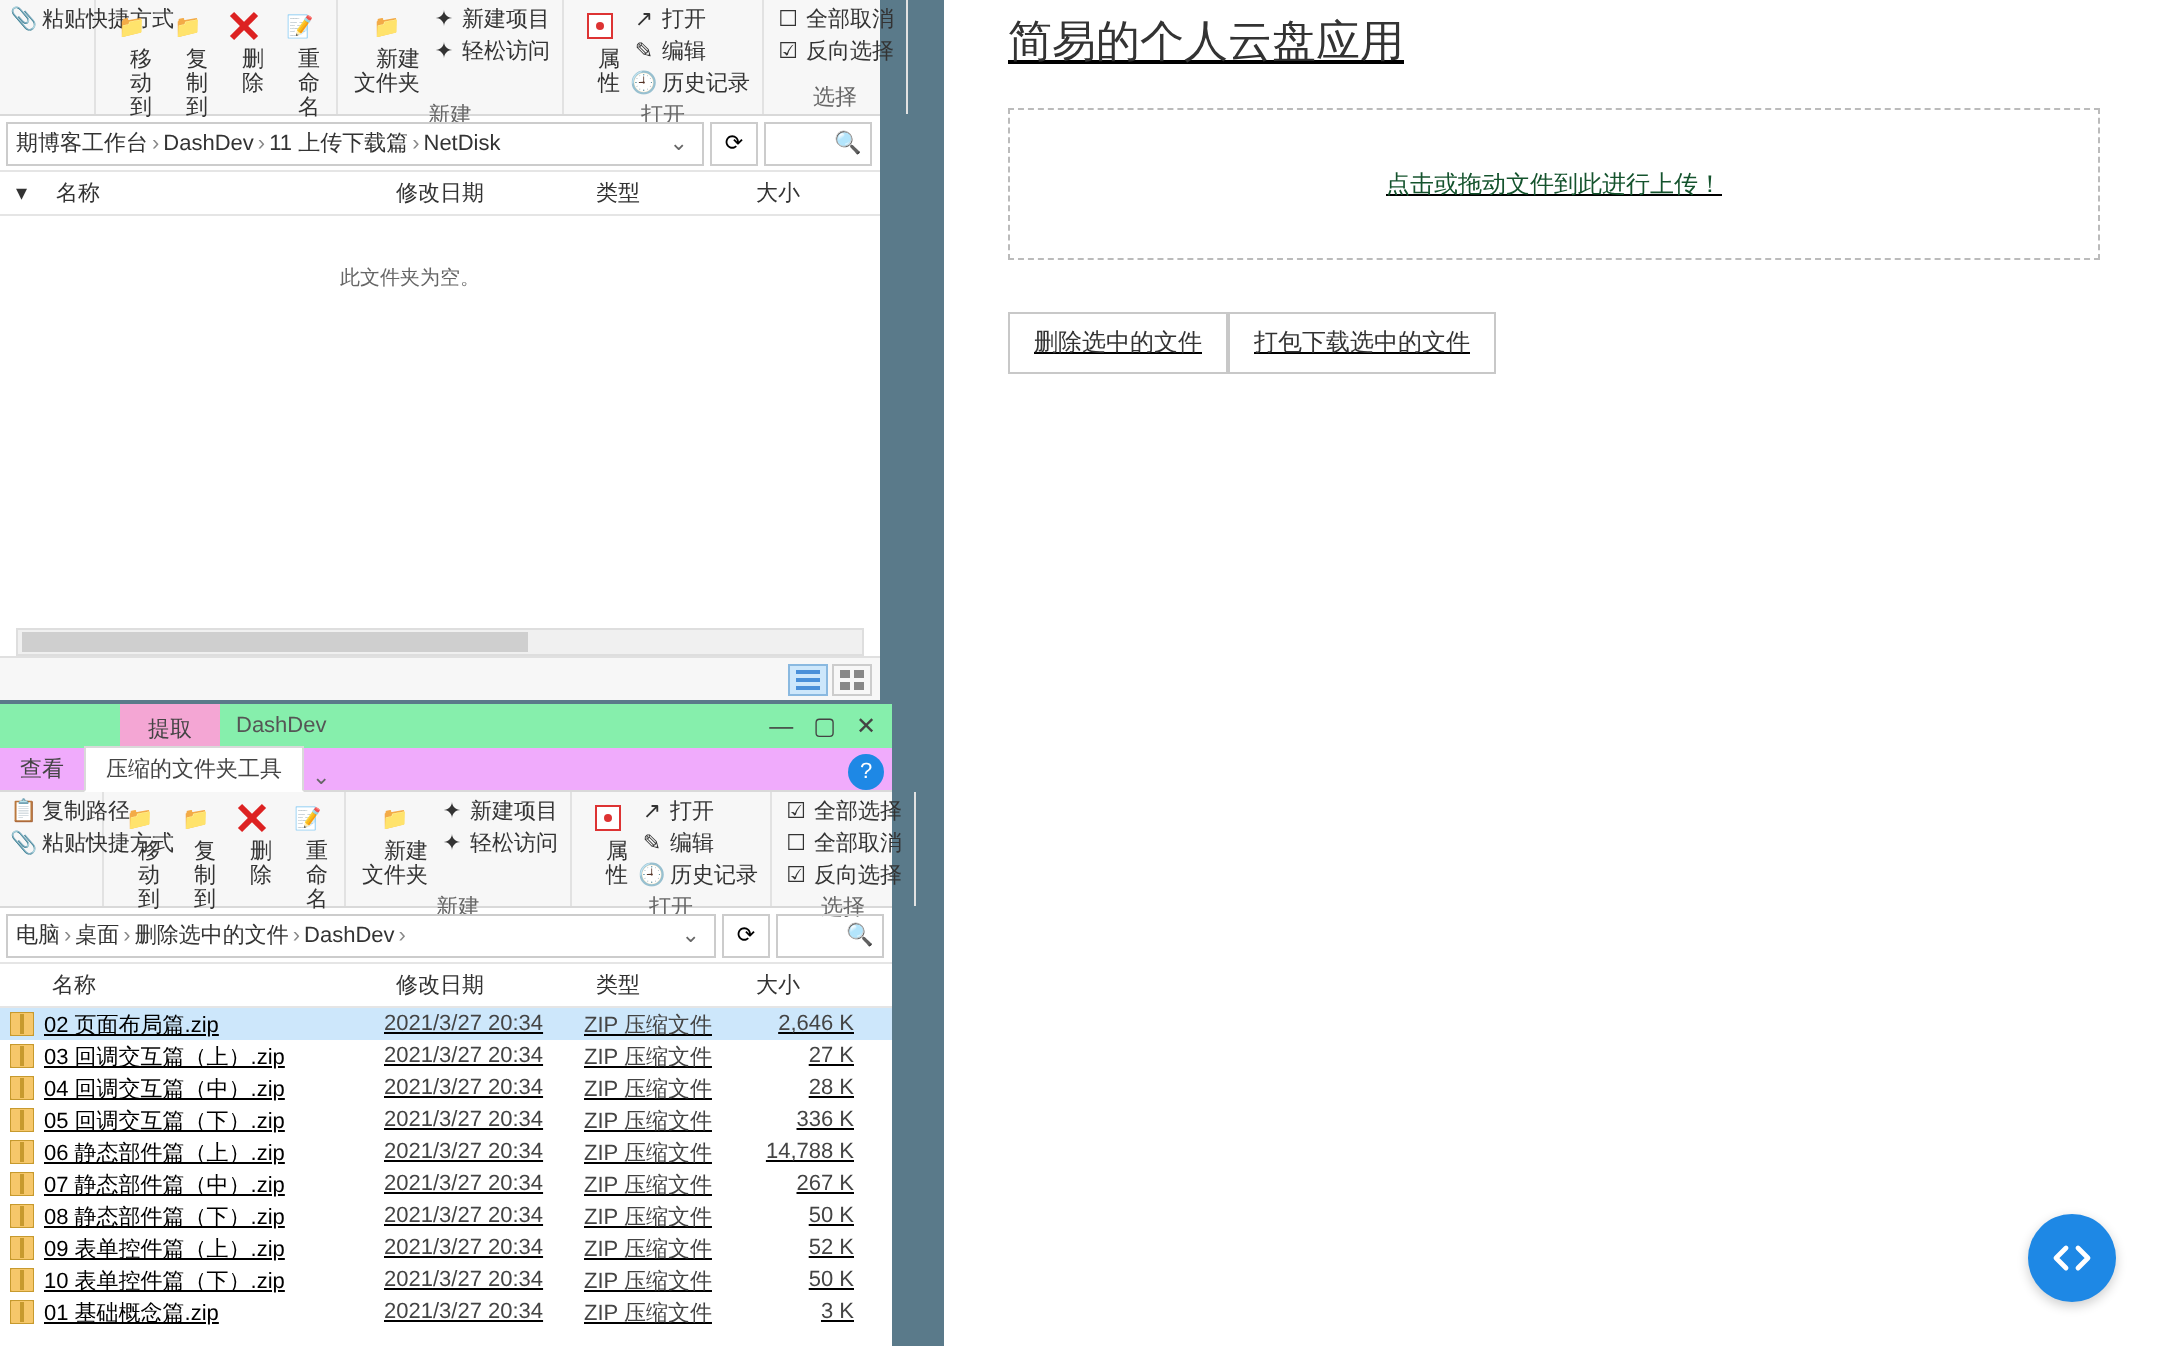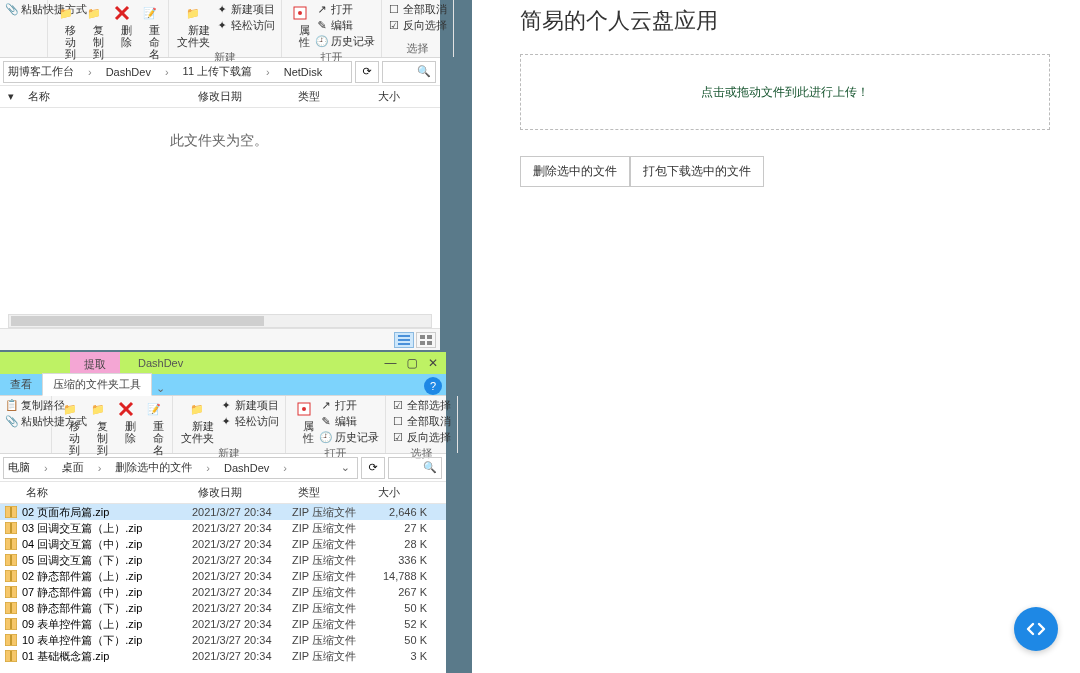--- a/index.html
+++ b/index.html
@@ -16,66 +16,66 @@
 .ribbon-group-label { text-align: center; font-size: 11px; color: #666; padding-top: 1px; }
 .ribbon-items { display: flex; align-items: flex-start; gap: 4px; flex: 1; }
 .ribbon-btn { display: flex; flex-direction: column; align-items: center; gap: 1px; cursor: pointer; padding: 1px 2px; }
 .ribbon-btn .ico { width: 20px; height: 20px; display: flex; align-items: center; justify-content: center; }
 .ribbon-btn .lbl { font-size: 11px; text-align: right; line-height: 12px; }
 .small-list { display: flex; flex-direction: column; gap: 1px; font-size: 11px; }
 .small-item { display: flex; align-items: center; gap: 3px; cursor: pointer; white-space: nowrap; }
 .small-item .si { width: 12px; height: 12px; display: inline-flex; align-items: center; justify-content: center; }
 
 .crumb-row { display: flex; align-items: center; height: 28px; border-bottom: 1px solid #e5e5e5; font-size: 11px; }
-.crumb-box { flex: 1; display: flex; align-items: center; border: 1px solid #ccc; height: 22px; margin: 0 3px; padding: 0 4px; background: #fff; gap: 12px; overflow: hidden; }
+.crumb-box { flex: 1; display: flex; align-items: center; border: 1px solid #ccc; height: 22px; margin: 0 3px; padding: 0 4px; background: #fff; gap: 0; overflow: hidden; }
 .crumb-seg { color: #333; cursor: pointer; white-space: nowrap; }
 .crumb-sep { color: #888; padding: 0 2px; }
 .crumb-drop { color: #666; padding: 0 3px; cursor: pointer; }
 .refresh-box, .search-box { border: 1px solid #ccc; height: 22px; display: flex; align-items: center; justify-content: center; }
 .refresh-box { width: 24px; margin-right: 3px; cursor: pointer; }
 .search-box { width: 54px; margin-right: 4px; justify-content: flex-end; padding-right: 4px; cursor: text; }
 
 .col-headers { display: flex; height: 22px; border-bottom: 1px solid #e5e5e5; font-size: 11px; color: #333; align-items: center; }
 .col-headers .ch { padding: 0 8px; cursor: pointer; }
 
-.empty-msg { font-size: 14px; color: #666; padding: 24px 0 0 170px; }
+.empty-msg { font-size: 10px; color: #666; padding: 24px 0 0 170px; }
 
 .status-row { position: absolute; bottom: 0; left: 0; right: 0; height: 22px; border-top: 1px solid #e0e0e0; background: #f7f7f7; display: flex; justify-content: flex-end; align-items: center; gap: 2px; padding-right: 4px; }
 .view-btn { width: 20px; height: 16px; border: 1px solid #ccc; cursor: pointer; display: inline-flex; align-items: center; justify-content: center; }
 .view-btn.active { background: #cde7fb; border-color: #8ab9e0; }
 
 .hscroll { position: absolute; bottom: 22px; left: 8px; right: 8px; height: 14px; background: #f0f0f0; border: 1px solid #dedede; display: flex; align-items: center; }
 .hscroll .thumb { width: 60%; height: 10px; background: #cfcfcf; margin-left: 2px; }
 
 
 .win-bot { position: absolute; left: 0; top: 352px; width: 446px; height: 321px; background: #fff; }
-.title-row { height: 22px; display: flex; align-items: center; font-size: 11px; background: #bef264; gap: 10px; }
+.title-row { height: 22px; display: flex; align-items: center; font-size: 11px; background: #86efac; }
 .title-tab { display: inline-flex; align-items: center; height: 22px; padding: 0 14px; border-top: 2px solid transparent; cursor: pointer; }
 .title-tab.pink { background: #f4a6d4; color: #444; }
 .title-text { flex: 1; padding-left: 8px; color: #555; }
 .winctl { display: flex; gap: 10px; padding-right: 8px; color: #444; font-size: 12px; }
 .winctl span { cursor: pointer; }
 
-.tabbar { height: 22px; display: flex; align-items: flex-end; border-bottom: 1px solid #d9d9d9; font-size: 11px; background: #7dd3fc; }
+.tabbar { height: 22px; display: flex; align-items: flex-end; border-bottom: 1px solid #d9d9d9; font-size: 11px; background: #f0abfc; }
 .tabbar .tab { padding: 3px 10px; cursor: pointer; color: #444; }
 .tabbar .tab.active { border: 1px solid #d9d9d9; border-bottom: 1px solid #fff; background: #fff; position: relative; top: 1px; }
 .tabbar .help { margin-left: auto; width: 18px; height: 18px; border-radius: 50%; background: #1e88e5; color: #fff; display: flex; align-items: center; justify-content: center; font-size: 11px; margin-right: 4px; cursor: pointer; }
 .tabbar .caret { padding: 0 4px; cursor: pointer; color: #666; }
 
-.file-list { font-size: 11px; }
+.file-list { font-size: 11px; text-decoration: underline; }
 .file-row { display: flex; height: 16px; align-items: center; padding: 0 4px; }
 .file-row.sel { background: #cde7fb; }
 .file-row .fi { width: 14px; height: 14px; margin-right: 4px; display: inline-flex; align-items: center; justify-content: center; }
 .file-row .fn { width: 170px; overflow: hidden; white-space: nowrap; cursor: pointer; }
 .file-row .fd { width: 100px; color: #444; }
 .file-row .ft { width: 80px; color: #444; }
 .file-row .fs { width: 55px; text-align: right; color: #444; }
 
 
-.web-wrap { padding: 2px 30px 0 48px; }
+.web-wrap { padding: 2px 30px 0 32px; text-decoration: underline; }
 .web-title { font-size: 22px; color: #333; padding: 4px 0 18px; }
 .web-label { font-size: 12px; color: #333; margin-bottom: 14px; }
 .dropzone { border: 1px dashed #bbb; height: 76px; display: flex; align-items: center; justify-content: center; color: #14532d; font-size: 12px; margin-bottom: 26px; cursor: pointer; }
 .btn-row { display: flex; gap: 0; }
 .web-btn { border: 1px solid #c8c8c8; background: #fff; padding: 6px 12px; font-size: 12px; color: #333; cursor: pointer; }
 
 .fab { position: absolute; right: 22px; bottom: 22px; width: 44px; height: 44px; border-radius: 50%; background: #1e88e5; display: flex; align-items: center; justify-content: center; cursor: pointer; box-shadow: 0 2px 6px rgba(0,0,0,.2); }
 
 
 svg { display: block; }
@@ -436,21 +436,21 @@
           <span class="ft">ZIP 压缩文件</span>
           <span class="fs">336 K</span>
         </div>
         <div class="file-row">
           <span class="fi">
             <svg width="12" height="12">
               <rect width="12" height="12" rx="1" fill="#f6c76a" stroke="#c79a2e"></rect>
               <rect x="5" y="1" width="2" height="10" fill="#c79a2e"></rect>
             </svg>
           </span>
-          <span class="fn">02 静态部件篇（上）.zip</span>
+          <span class="fn">06 静态部件篇（上）.zip</span>
           <span class="fd">2021/3/27 20:34</span>
           <span class="ft">ZIP 压缩文件</span>
           <span class="fs">14,788 K</span>
         </div>
         <div class="file-row">
           <span class="fi">
             <svg width="12" height="12">
               <rect width="12" height="12" rx="1" fill="#f6c76a" stroke="#c79a2e"></rect>
               <rect x="5" y="1" width="2" height="10" fill="#c79a2e"></rect>
             </svg>

